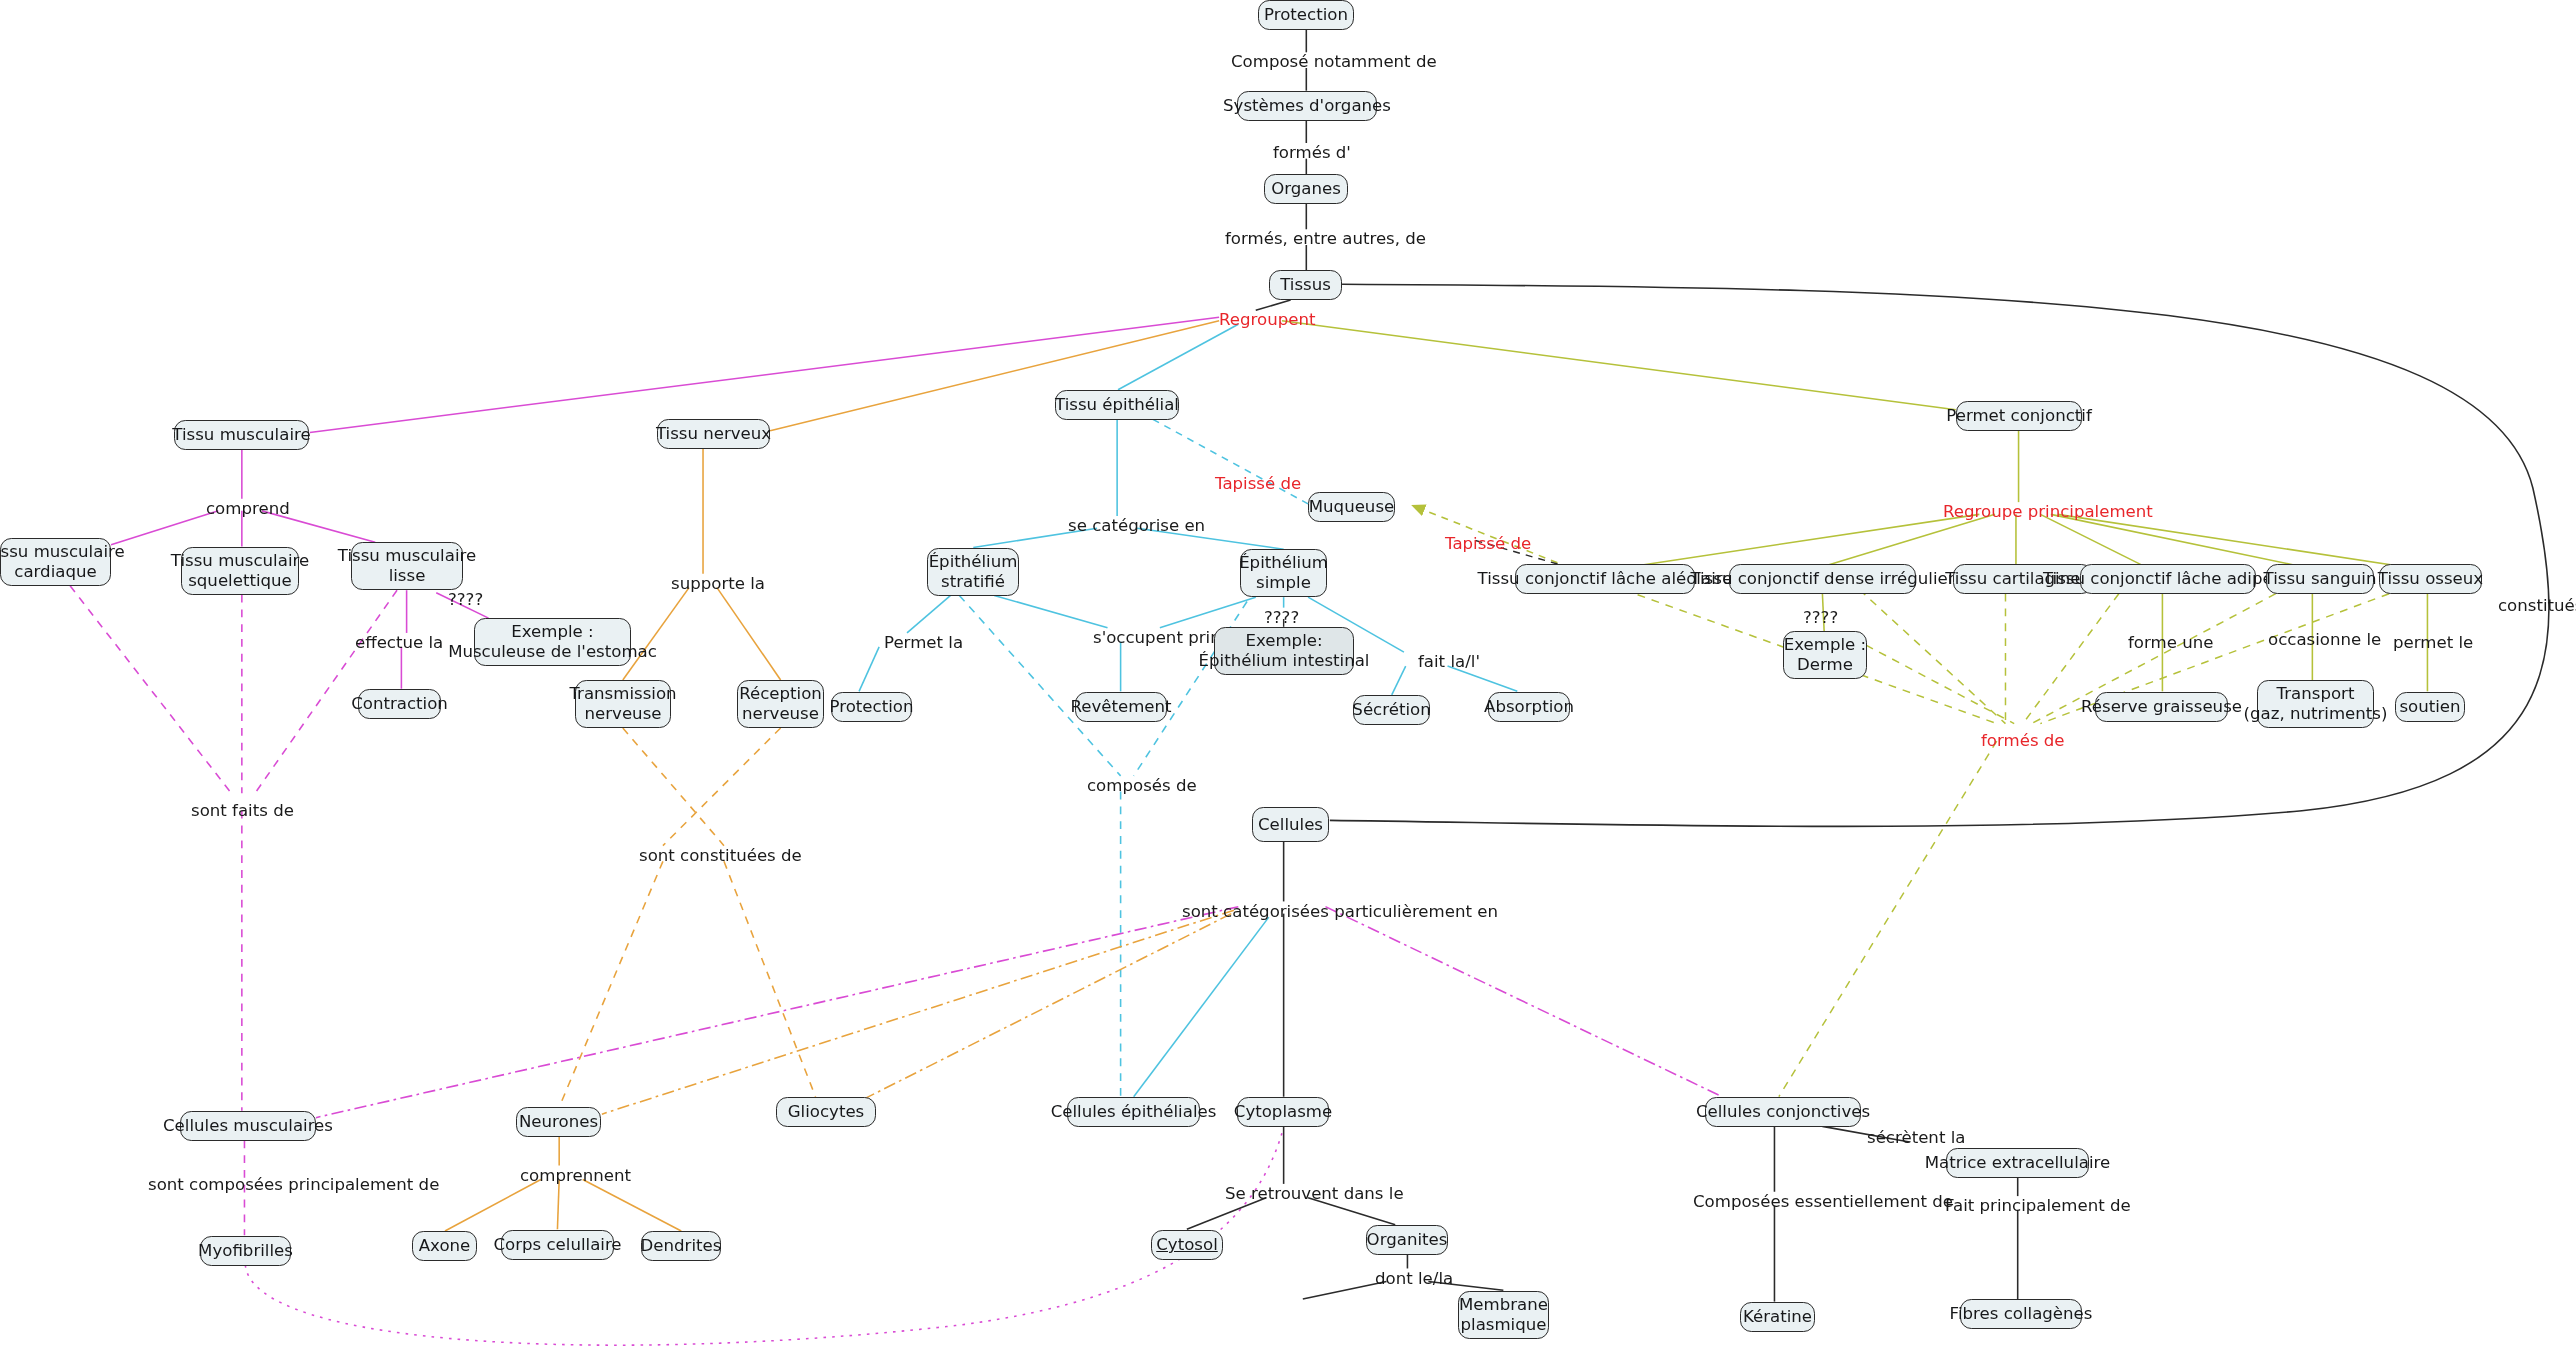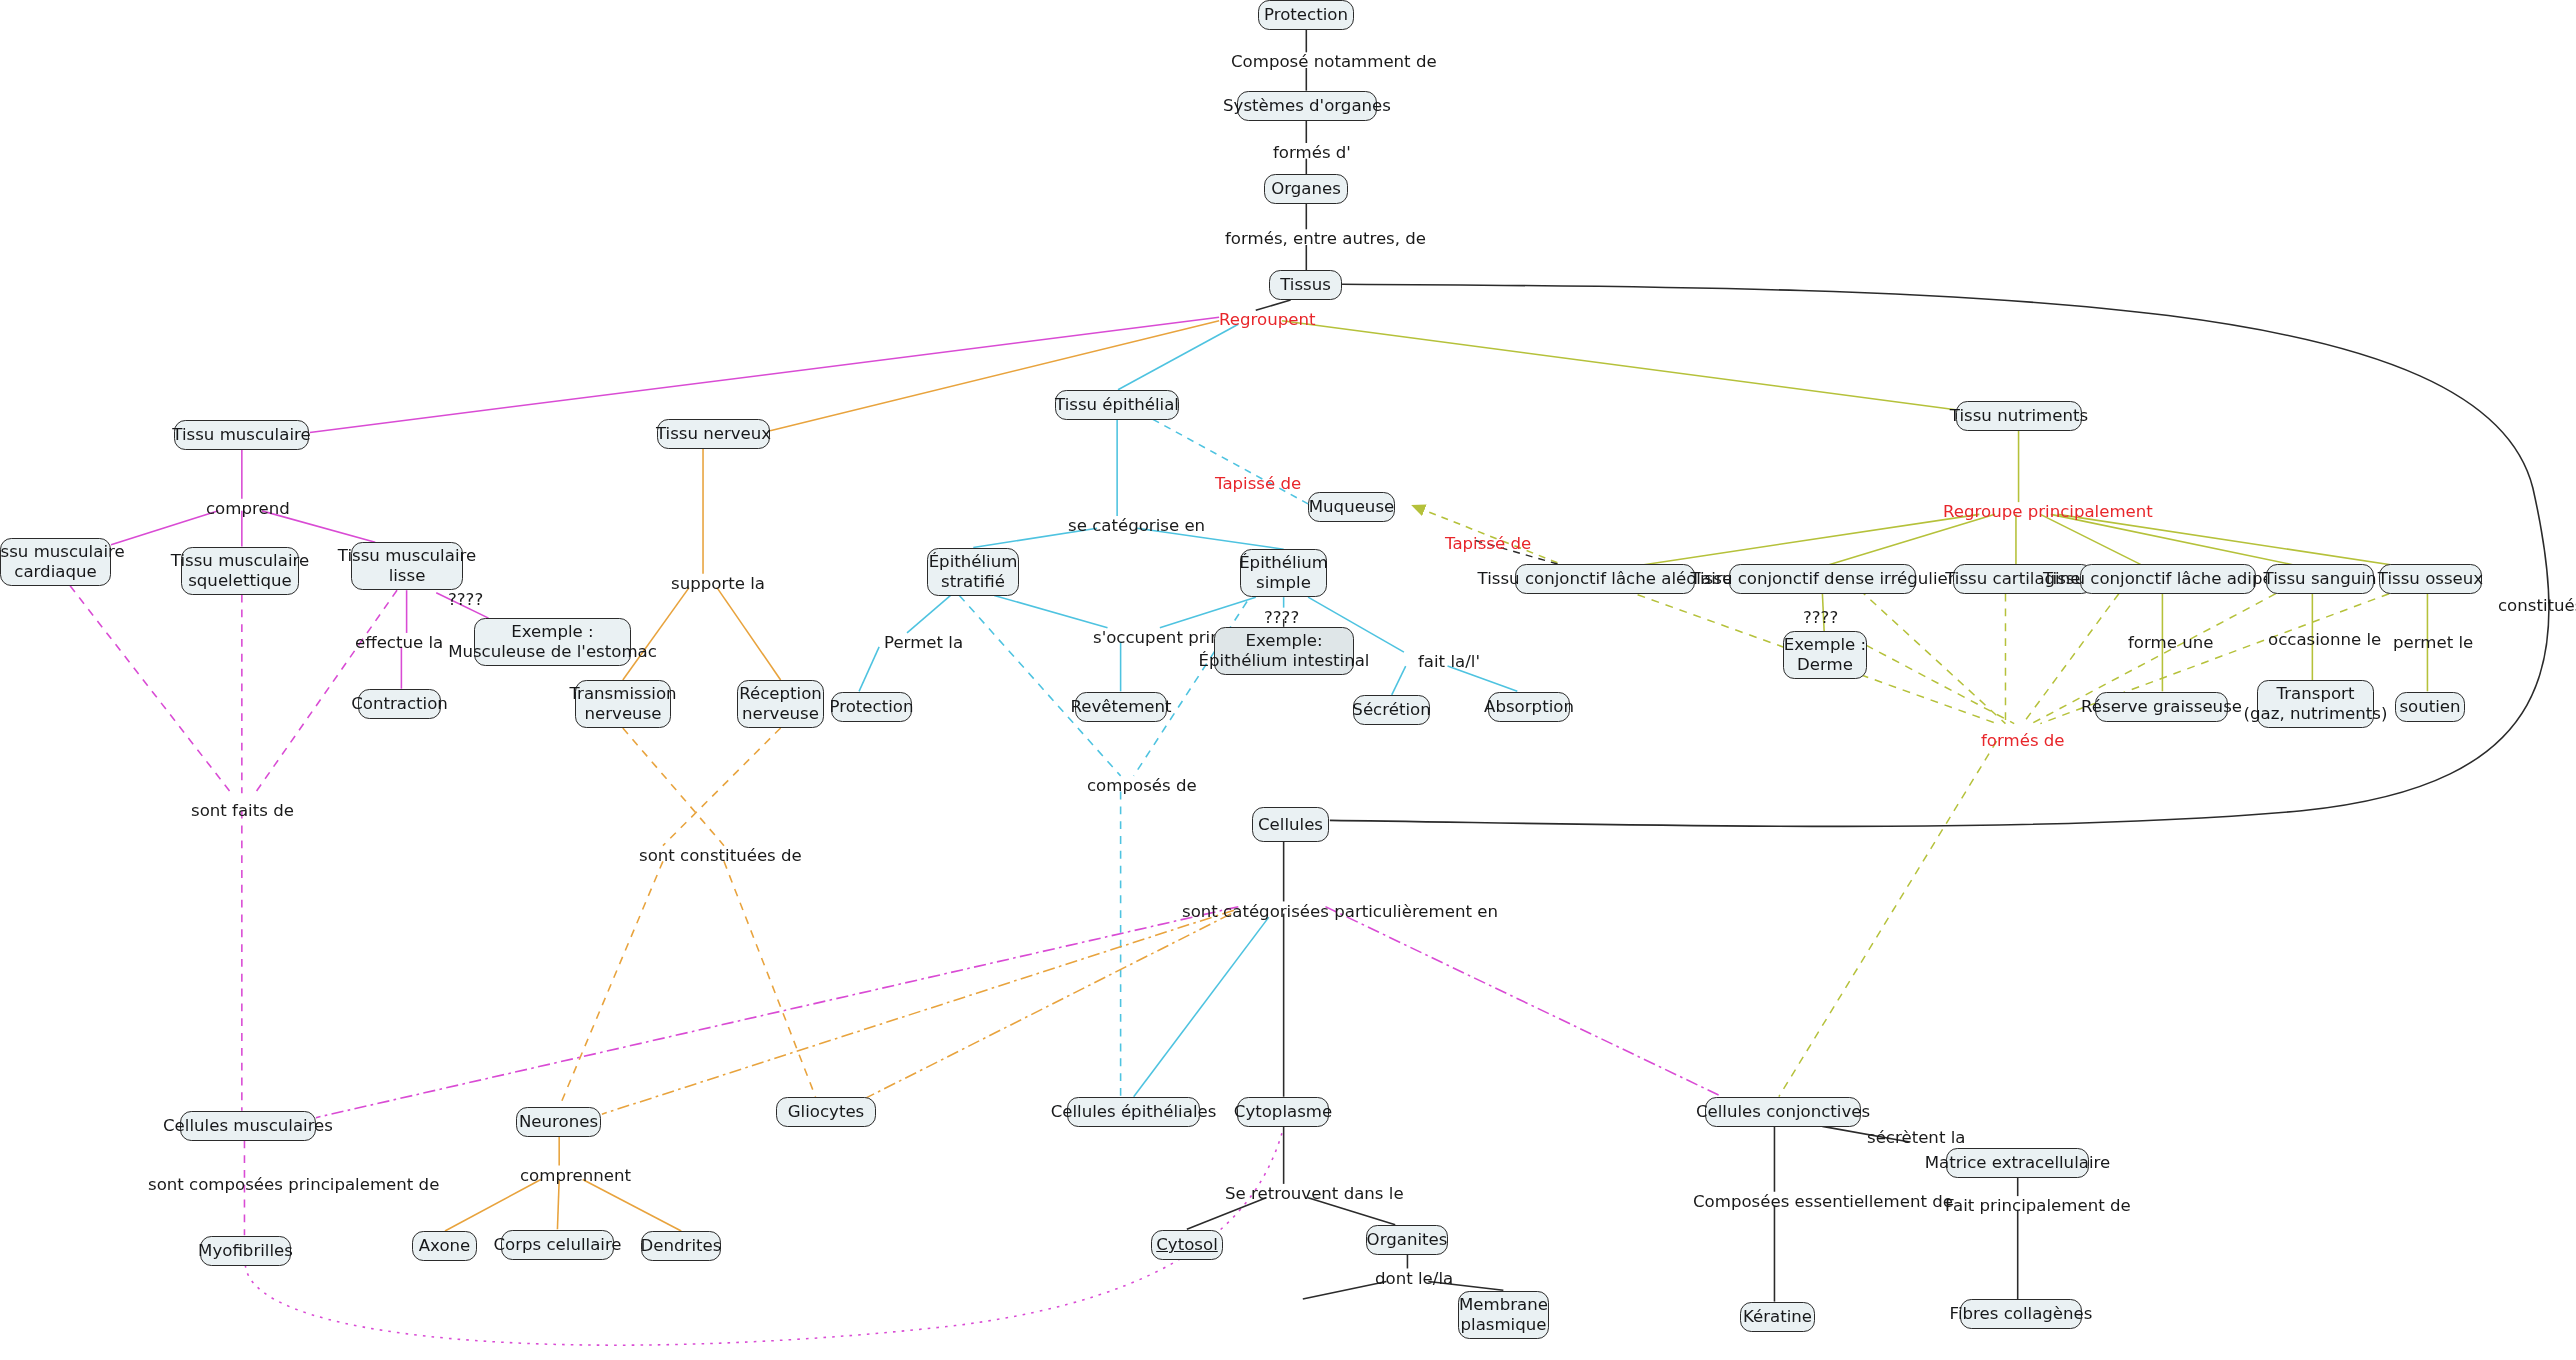--- a/index.html
+++ b/index.html
@@ -191,21 +191,21 @@
   </svg>
 
   <div id="nodes-host">
       <div class="node" style="left: 1258px; top: 0px; width: 96px; height: 30px;">Protection</div>
       <div class="node" style="left: 1237px; top: 91px; width: 140px; height: 30px;">Systèmes d'organes</div>
       <div class="node" style="left: 1264px; top: 174px; width: 84px; height: 30px;">Organes</div>
       <div class="node" style="left: 1269px; top: 270px; width: 73px; height: 30px;">Tissus</div>
       <div class="node" style="left: 174px; top: 420px; width: 135px; height: 30px;">Tissu musculaire</div>
       <div class="node" style="left: 657px; top: 419px; width: 113px; height: 30px;">Tissu nerveux</div>
       <div class="node" style="left: 1055px; top: 390px; width: 124px; height: 30px;">Tissu épithélial</div>
-      <div class="node" style="left: 1956px; top: 401px; width: 126px; height: 30px;">Tissu nutriments</div>
+      <div class="node" style="left: 1956px; top: 401px; width: 126px; height: 30px;">Permet conjonctif</div>
       <div class="node" style="left: 0px; top: 538px; width: 111px; height: 48px;">Tissu musculaire
 cardiaque</div>
       <div class="node" style="left: 181px; top: 547px; width: 118px; height: 48px;">Tissu musculaire
 squelettique</div>
       <div class="node" style="left: 351px; top: 542px; width: 112px; height: 48px;">Tissu musculaire
 lisse</div>
       <div class="node" style="left: 474px; top: 618px; width: 157px; height: 48px;">Exemple :
 Musculeuse de l'estomac</div>
       <div class="node" style="left: 358px; top: 689px; width: 83px; height: 30px;">Contraction</div>
       <div class="node" style="left: 575px; top: 680px; width: 96px; height: 48px;">Transmission

